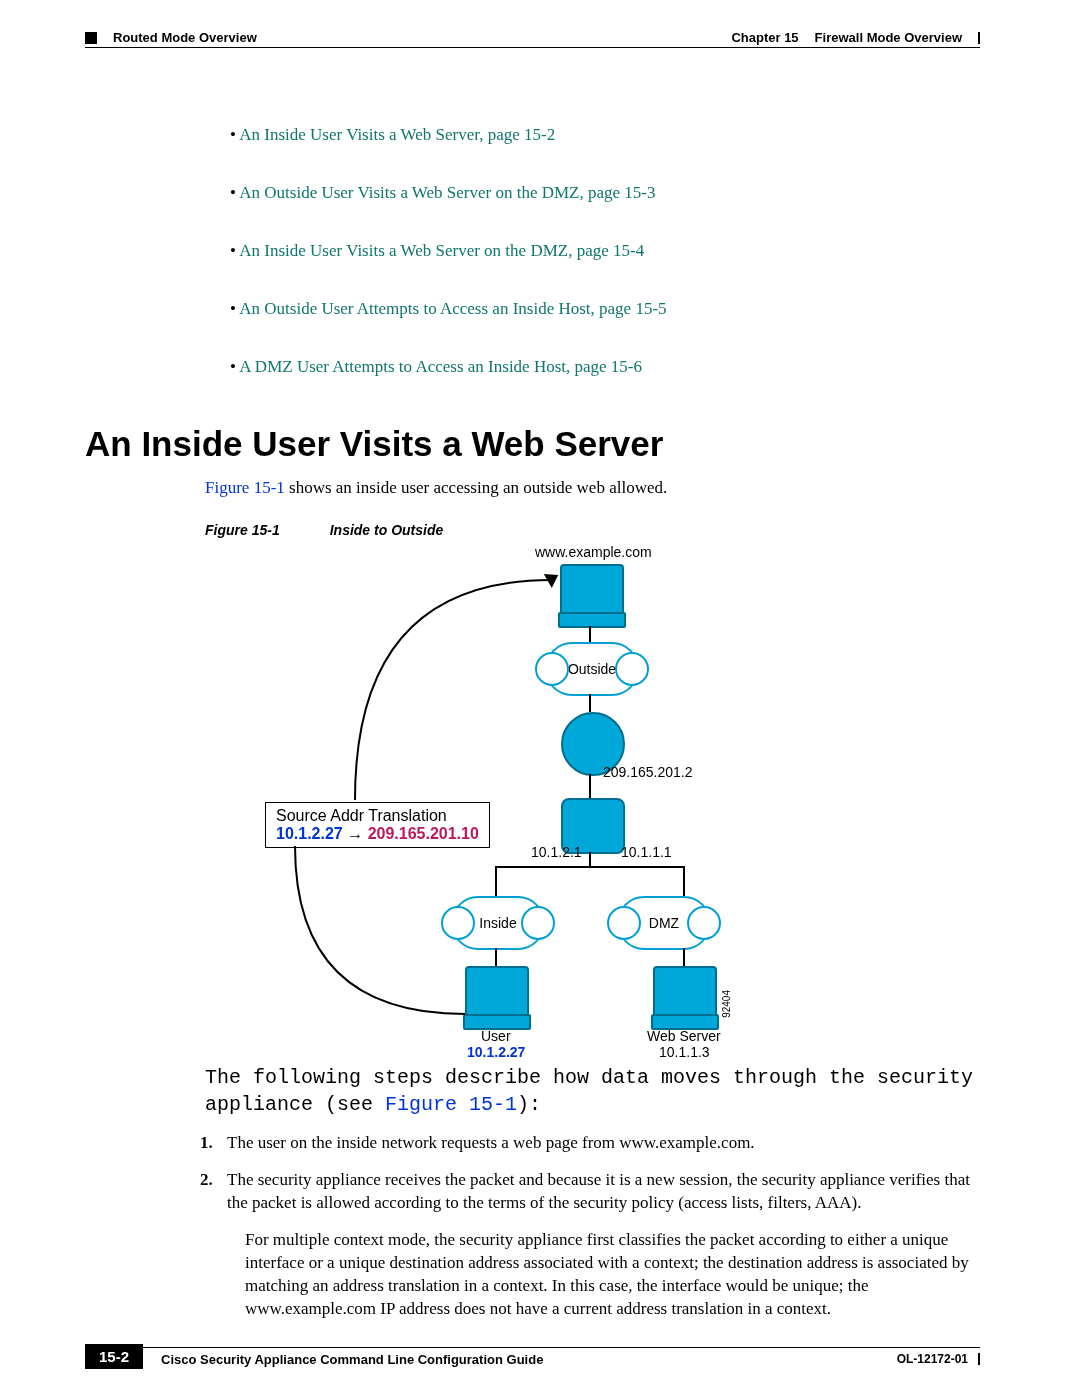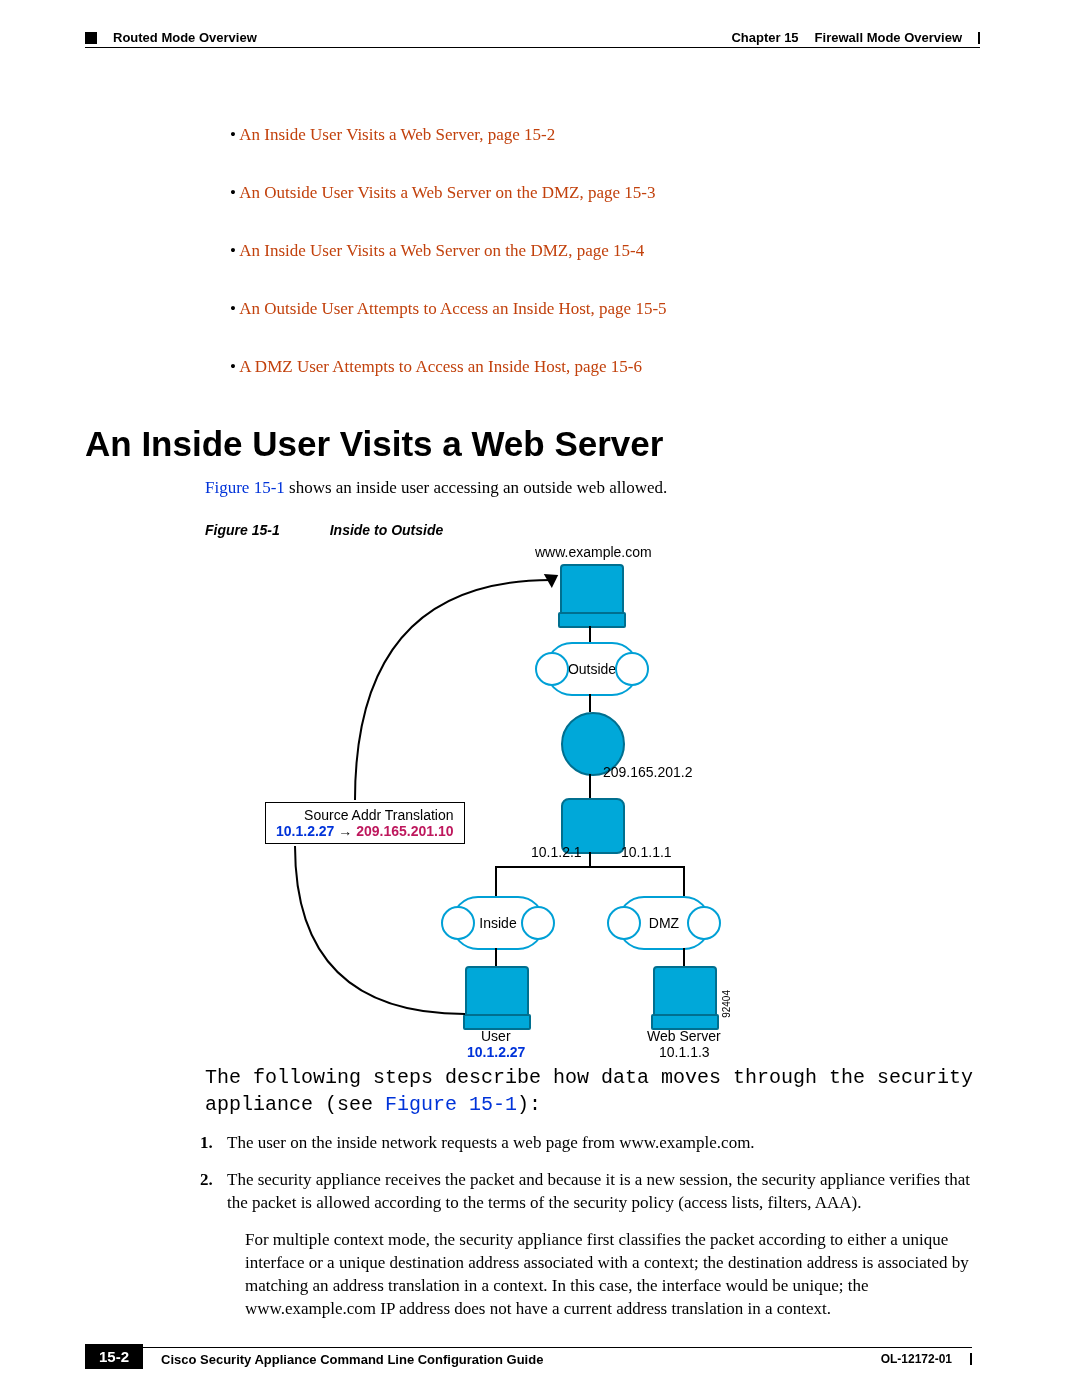--- a/index.html
+++ b/index.html
@@ -34,21 +34,21 @@
     align-items: center;
     gap: 16px;
   }
   .sq { width: 12px; height: 12px; background: #000; display: inline-block;}
   .rule-vert { width:2px; background:#000; height:12px; display:inline-block;}
   .toc {
     margin: 70px 0 30px 145px;
     font-size: 17px;
     line-height: 2.0;
   }
-  .toc-item { color: #c2410c; margin-bottom: 4px; margin-top: 24px; }
+  .toc-item { color: #0f766e; margin-bottom: 4px; margin-top: 24px; }
   .toc-item::before { content: "•   "; color:#000;}
   h2.section-title {
     font-family: Arial, Helvetica, sans-serif;
     font-size: 35px;
     font-weight: bold;
     margin: 40px 0 14px 0;
   }
   .intro {
     margin-left: 120px;
     font-size: 17px;
@@ -106,21 +106,21 @@
   }
   .host::after{
     content:""; position:absolute; left:-4px; right:-4px; bottom:-14px;
     height:12px; background:#00a8d9; border:2px solid #006f8f;
     border-radius:2px;
   }
   .line-v { position:absolute; width:2px; background:#000;}
   .line-h { position:absolute; height:2px; background:#000;}
   .nat-box{
     position:absolute; border:1px solid #000; background:#fff;
-    padding:4px 10px; text-align:right; font-size:14px;
+    padding:4px 10px; text-align:left; font-size:16px;
   }
   .nat-box .from { color:#0033d9; font-weight:bold;}
   .nat-box .to   { color:#be185d; font-weight:bold;}
   .arrowhead{
     position:absolute; width:0;height:0;
     border-left:8px solid transparent; border-right:8px solid transparent;
     border-bottom:12px solid #000;
     transform: rotate(60deg);
   }
   .idnum{
@@ -143,21 +143,21 @@
     margin-bottom:14px;
     padding-left:10px;
   }
   ol.steps li::marker{ font-weight:bold;}
   .step-extra{
     margin: 14px 0 0 160px;
     font-size:17px; line-height:1.35;
   }
   .footer{
     position:absolute;
-    left:85px; right:108px;
+    left:85px; right:100px;
     bottom:28px;
     display:flex;
     align-items:center;
     justify-content:space-between;
     font-family: Arial, Helvetica, sans-serif;
   }
   .page-badge{
     background:#000; color:#fff; font-weight:bold;
     font-size:15px; padding:4px 14px;
   }
@@ -169,21 +169,21 @@
     display:flex;
     justify-content:space-between;
     align-items:center;
   }
   .footer-title{
     font-size:13px; font-weight:bold;
     margin-left:18px;
   }
   .footer-code{
     font-size:12px; font-weight:bold;
-    display:flex; align-items:center; gap:18px;
+    display:flex; align-items:center; gap:10px;
   }
   svg.curve{ position:absolute; left:0; top:0; overflow:visible;}
 </style>
 </head>
 <body>
 
 <div class="page">
   <div class="header-row">
     <div class="header-left">
       <span class="sq"></span>

